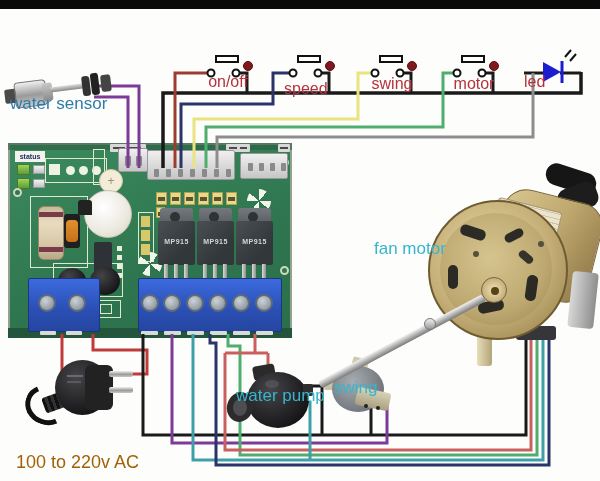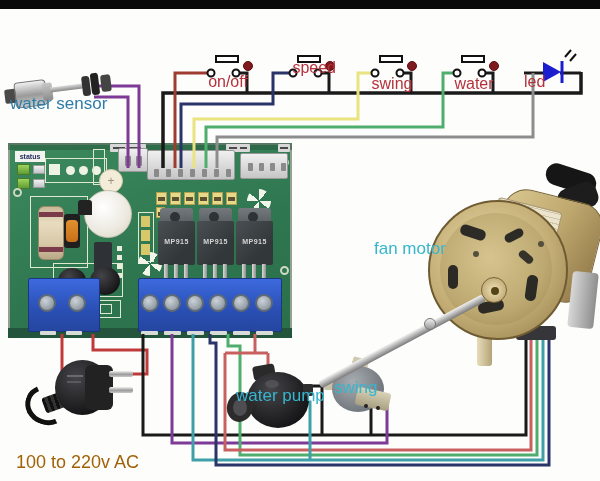--- a/index.html
+++ b/index.html
@@ -344,21 +344,21 @@
     <div class="abs" style="left:98px;top:28px;width:6px;height:6px;border-radius:50%;background:#55503c;"></div>
   </div>
   <div class="abs" style="left:320px;top:381px;width:186px;height:8px;background:linear-gradient(180deg,#f2f2f2,#a8a8a8 60%,#787878);border-radius:3px;transform:rotate(-28deg);transform-origin:left center;"></div>
   <div class="abs" style="left:424px;top:318px;width:12px;height:12px;border-radius:50%;background:linear-gradient(#eee,#999);border:1px solid #777;box-sizing:border-box;"></div>
   <div class="abs" style="left:481px;top:277px;width:26px;height:26px;border-radius:50%;background:radial-gradient(#efe2b6,#b49a64);border:1px solid #7a6538;box-sizing:border-box;">
     <div class="abs" style="left:9px;top:9px;width:8px;height:8px;border-radius:50%;background:#564316;"></div>
   </div>
 
   <div class="abs lbl lbl-steel" style="left:10px;top:58px;">water sensor</div>
   <div class="abs lbl lbl-red" style="left:202px;top:37px;width:52px;text-align:center;">on/off</div>
-  <div class="abs lbl lbl-red" style="left:284px;top:23px;width:52px;text-align:right;">speed</div>
+  <div class="abs lbl lbl-red" style="left:284px;top:44px;width:52px;text-align:left;">speed</div>
   <div class="abs lbl lbl-red" style="left:366px;top:39px;width:52px;text-align:center;">swing</div>
-  <div class="abs lbl lbl-red" style="left:448px;top:39px;width:52px;text-align:center;">water</div>
+  <div class="abs lbl lbl-red" style="left:448px;top:39px;width:52px;text-align:center;">motor</div>
   <div class="abs lbl lbl-red" style="left:524px;top:37px;">led</div>
   <div class="abs lbl lbl-cyan" style="left:236px;top:350px;">water pump</div>
   <div class="abs lbl lbl-cyan" style="left:374px;top:203px;">fan motor</div>
   <div class="abs lbl lbl-cyan" style="left:334px;top:342px;">swing</div>
   <div class="abs lbl lbl-ac" style="left:16px;top:416px;">100 to 220v AC</div>
 </div>
 
 </body></html>

